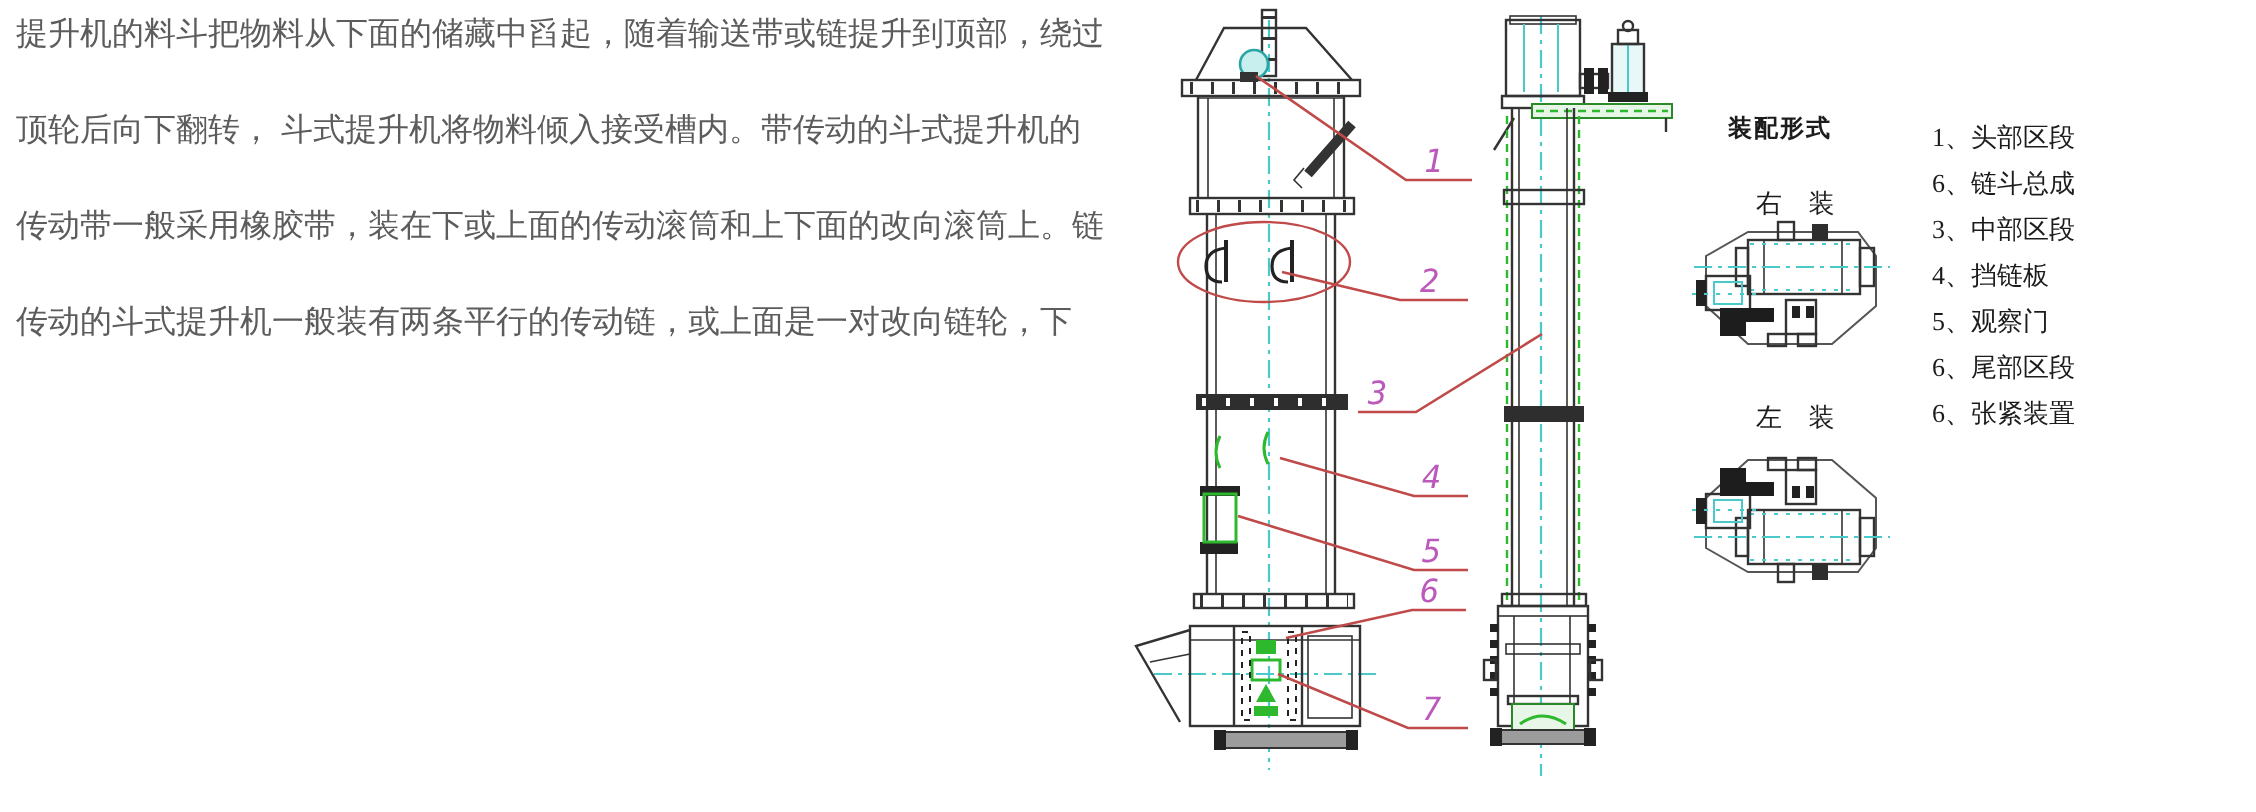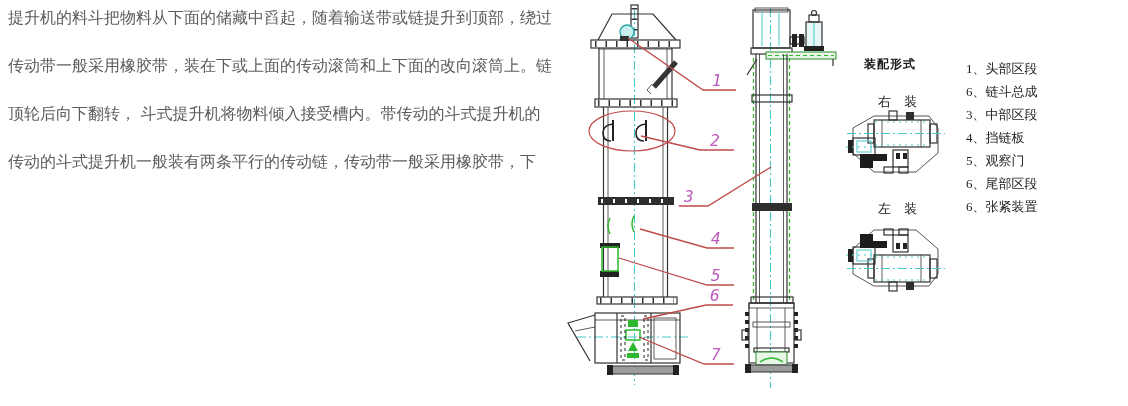--- a/index.html
+++ b/index.html
@@ -34,23 +34,23 @@
   .atitle{fill:#1c1c1c;font:bold 12px "Liberation Serif",serif;letter-spacing:1px;}
   .albl{fill:#1c1c1c;font:13px "Liberation Serif",serif;letter-spacing:5px;}
 </style>
 </head>
 <body>
 
 <div id="page">
 
   <div class="paragraph">
     <div class="para-line">提升机的料斗把物料从下面的储藏中舀起，随着输送带或链提升到顶部，绕过</div>
+    <div class="para-line">顶轮后向下翻转， 斗式提升机将物料倾入接受槽内。带传动的斗式提升机的</div>
     <div class="para-line">传动带一般采用橡胶带，装在下或上面的传动滚筒和上下面的改向滚筒上。链</div>
-    <div class="para-line">顶轮后向下翻转， 斗式提升机将物料倾入接受槽内。带传动的斗式提升机的</div>
-    <div class="para-line">传动的斗式提升机一般装有两条平行的传动链，传动带一般采用橡胶带，下</div>
+    <div class="para-line">传动的斗式提升机一般装有两条平行的传动链，或上面是一对改向链轮，下</div>
   </div>
 
   <svg width="400" height="406" viewBox="560 0 400 406">
     <defs>
 
       <g id="mount">
         <path class="k2" d="M853,128 L874,116 L929,116 L938,128 L938,153 L916,172 L874,172 L853,153 Z"></path>
         <rect class="k" x="874" y="120" width="56" height="27"></rect>
         <line class="kt" x1="882" y1="120" x2="882" y2="147"></line>
         <line class="kt" x1="921" y1="120" x2="921" y2="147"></line>

